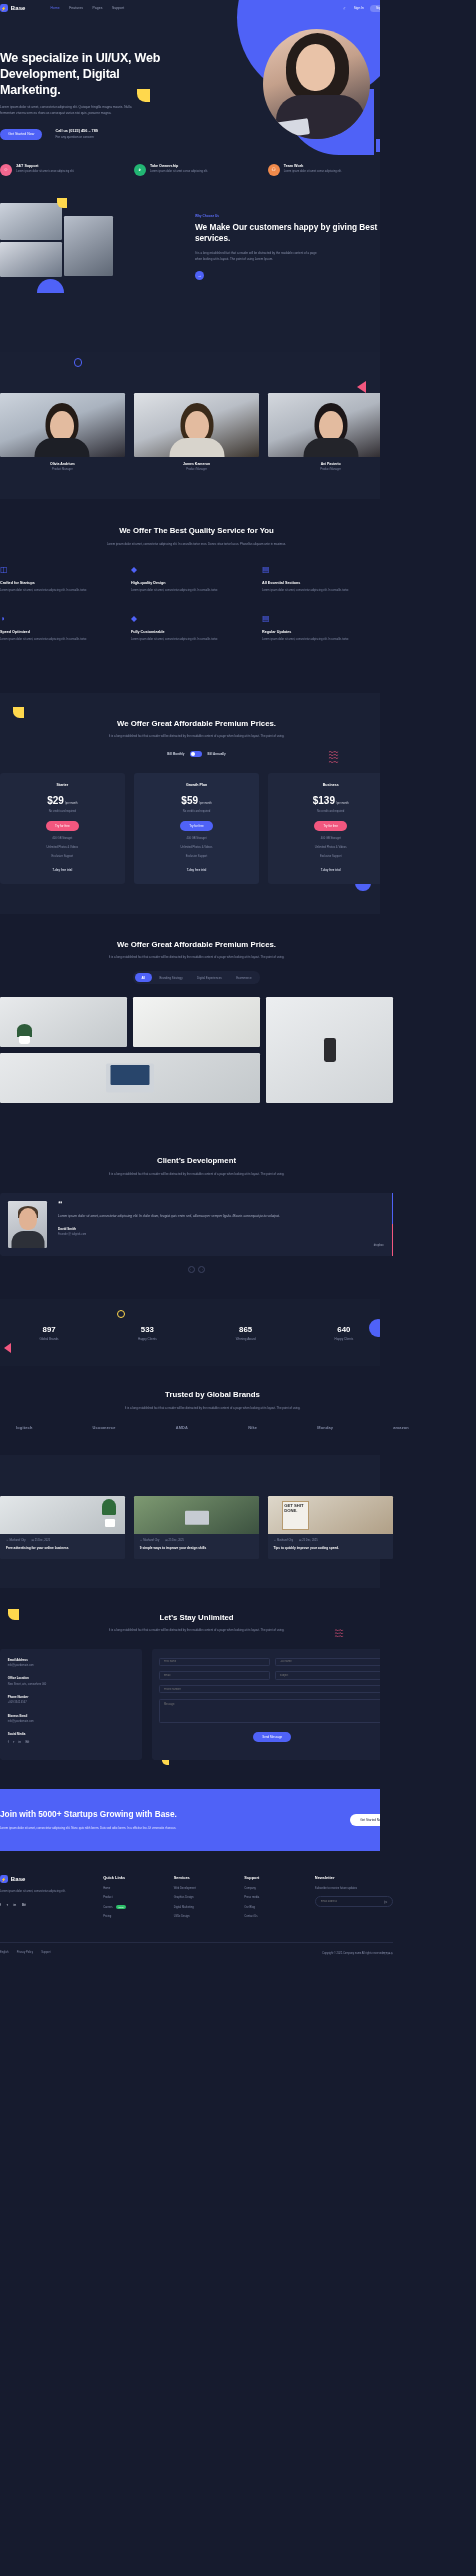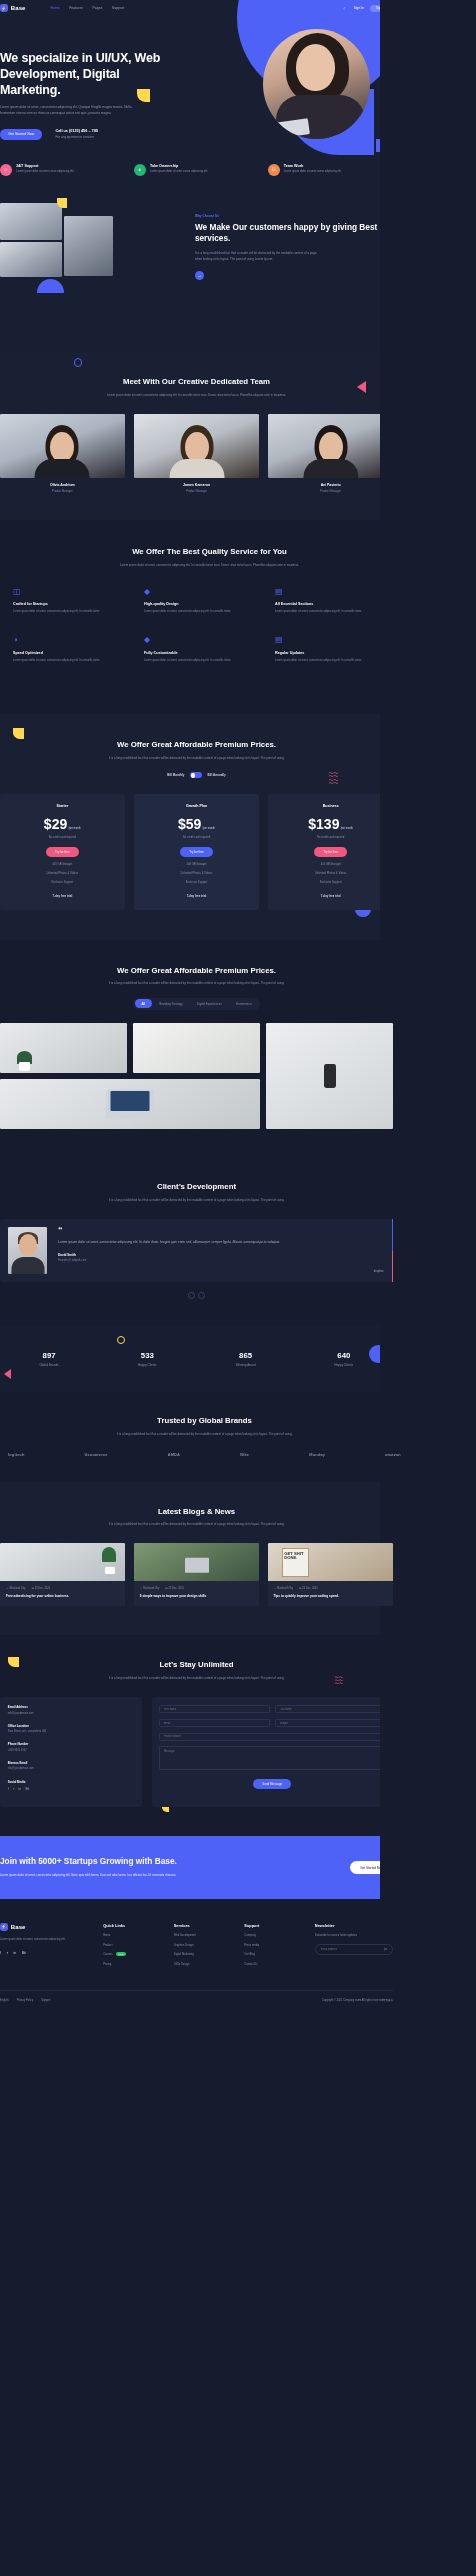--- a/index.html
+++ b/index.html
@@ -105,40 +105,40 @@
   .tri-pink { position:absolute; right:14.3px; top:29px; width:0; height:0;
       border-top:6.6px solid transparent; border-bottom:6.6px solid transparent;
       border-right:9.5px solid #f2577f; }
   .tri-orange { position:absolute; left:8.3px; top:78px; width:0; height:0;
       border-top:4.8px solid transparent; border-bottom:4.8px solid transparent;
       border-left:7.2px solid #f08a4b; }
   .ring-blue { position:absolute; left:74px; top:6px; width:8.3px; height:8.3px;
       border:1.2px solid #4f62f7; border-radius:50%; }
 
   
-  .services { background:#161b2e; padding:27.4px 0 30px;margin-left:13px; }
+  .services { background:#161b2e; padding:27.4px 0 30px; }
   .svc-grid { display:flex; flex-wrap:wrap; margin-top:18px; }
   .svc { width:33.33%; padding-right:15.5px; margin-bottom:20px; }
   .svc-ic { font-size:7.8px; color:#4f62f7; margin-bottom:6.6px; display:block; }
   .svc h4 { font-size:3.7px; font-weight:bold; margin-bottom:4.2px; }
   .svc p { font-size:2.7px; color:#818aa5; line-height:1.8; }
 
   
   .pricing { background:#1a2034; padding:26px 0 30px; position:relative; overflow:hidden; }
   .toggle-row { display:flex; align-items:center; justify-content:center; gap:5.4px; margin-top:10.7px; }
   .toggle-row span { font-size:3px; color:#cfd4e2; font-weight:bold; }
   .switch { width:12.5px; height:6.6px; border-radius:4.2px; background:#4f62f7; position:relative; }
   .switch i { position:absolute; left:0.9px; top:0.9px; width:4.8px; height:4.8px;
               border-radius:50%; background:#fff; }
   .plans { display:flex; gap:9.5px; margin-top:15.5px; }
   .plan { width:33.3%; background:#20273d; border-radius:3px; padding:10px 8.3px 12px; text-align:center; }
   .plan.hl { background:#222a42; }
   .plan-name { font-size:3.6px; font-weight:bold; }
   .plan-price { margin-top:8.3px; }
-  .plan-price b { font-size:14px; font-weight:bold; }
+  .plan-price b { font-size:10px; font-weight:bold; }
   .plan-price small { font-size:2.6px; color:#d3d7e3; margin-left:1.2px; }
   .plan-note { font-size:2.7px; color:#838ba6; margin-top:4.2px; }
   .plan-btn { margin-top:7.8px; border:none; border-radius:6px; padding:3px 9.5px;
               font-size:3px; color:#fff; cursor:pointer; background:#f2577f; }
   .plan-btn.blue { background:#4f62f7; }
   .plan-feat { font-size:2.7px; color:#838ba6; margin-top:6px; }
   .plan-trial { font-size:2.9px; color:#cfd4e2; margin-top:9.5px; font-weight:bold; }
   .waves { position:absolute; right:42px; top:58px; color:#f2577f; font-size:5.4px;
            line-height:.62; letter-spacing:-0.6px; }
   .y-shape2 { position:absolute; left:13px; top:14.3px; width:10.7px; height:10.7px;
@@ -203,21 +203,21 @@
   .stat span { display:block; font-size:3px; color:#848ca7; margin-top:3px; }
   .ring-y { position:absolute; left:117px; top:10.7px; width:8.3px; height:8.3px;
             border:1.5px solid #ffd84d; border-radius:50%; }
   .tri-pink2 { position:absolute; left:3.6px; bottom:13px; width:0; height:0;
       border-top:5.4px solid transparent; border-bottom:5.4px solid transparent;
       border-right:7.8px solid #f2577f; }
   .blue-circ2 { position:absolute; right:-7.2px; top:20px; width:18px; height:18px;
       border-radius:50%; background:#4f62f7; }
 
   
-  .brands { background:#161b2e; padding:24px 8px 25px; }
+  .brands { background:#161b2e; padding:24px 16px 25px; }
   .brand-row { display:flex; justify-content:space-between; align-items:center; margin-top:14.3px; }
   .brand-row span { font-size:3.9px; color:#838ba6; font-weight:bold; letter-spacing:0.2px; }
 
   
   .blog { background:#1a2034; padding:25px 0 29px; }
   .blog-grid { display:flex; gap:8.3px; margin-top:15.5px; }
   .bc { width:33.3%; }
   .bc-img { height:38px; border-radius:1.2px 1.2px 0 0; position:relative; overflow:hidden; }
   .bc1 .bc-img { background:linear-gradient(150deg,#e3e7e9,#b8bec2); }
   .bc2 .bc-img { background:linear-gradient(150deg,#7e9a72,#3c5240); }
@@ -377,24 +377,20 @@
         </div>
       </div>
     </div>
   </section>
 
   <section class="team">
     <div class="tri-pink"></div>
     <div class="tri-orange"></div>
     <div class="ring-blue"></div>
     <div class="container">
-      <div class="sec-head">
-        <h2>Meet With Our Creative Dedicated Team</h2>
-        <p>Lorem ipsum dolor sit amet, consectetur adipiscing elit. In convallis tortor eros. Donec vitae tortor lacus. Phasellus aliquam ante in maximus.</p>
-      </div>
       <div class="team-grid">
         <div class="tm tm1">
           <div class="tm-img">
               <div class="h" style="background:#241b16"></div>
               <div class="f"></div>
               <div class="b" style="background:#1d1f26"></div>
             </div>
           <div class="tm-name">Olivia Andrium</div>
           <div class="tm-role">Product Manager</div>
         </div>
@@ -608,24 +604,20 @@
         <span>AMDA</span>
         <span>Nike</span>
         <span>Monday</span>
         <span>amazon</span>
       </div>
     </div>
   </section>
 
   <section class="blog">
     <div class="container">
-      <div class="sec-head">
-        <h2>Latest Blogs &amp; News</h2>
-        <p>It is a long established fact that a reader will be distracted by the readable content of a page when looking at its layout. The point of using.</p>
-      </div>
       <div class="blog-grid">
         <div class="bc bc1">
           <div class="bc-img">
               <div class="g1"></div>
               <div class="g2"></div>
             </div>
           <div class="bc-body">
             <div class="bc-meta">
               <span>☺ <span>Musharof Chy</span></span>
               <span>▤ <span>25 Dec, 2025</span></span>

